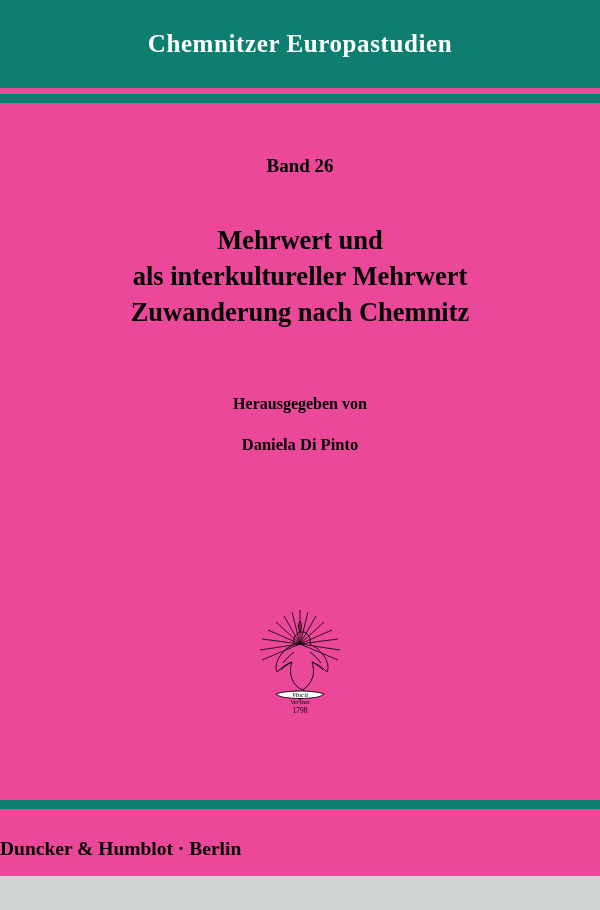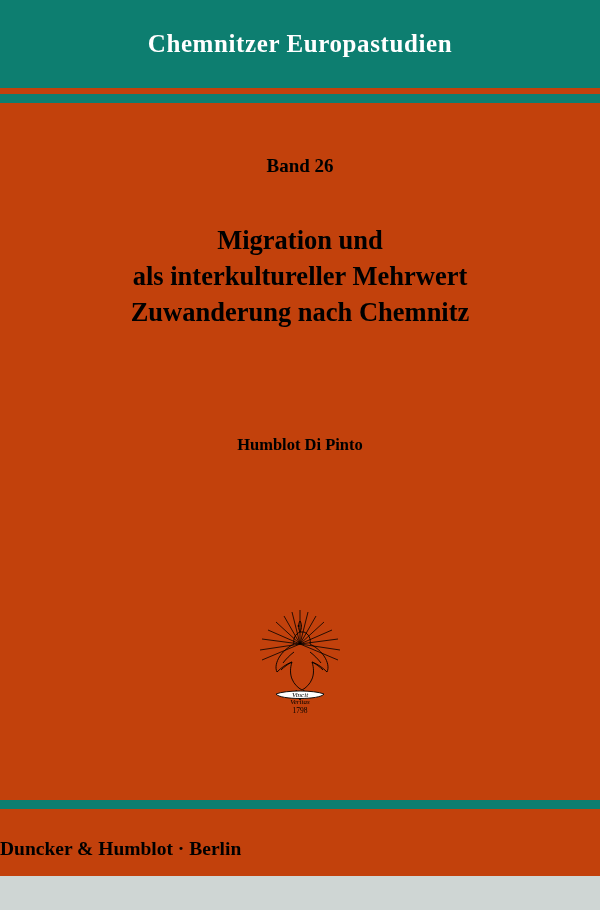--- a/index.html
+++ b/index.html
@@ -10,21 +10,21 @@
     width: 600px;
     height: 910px;
     background: #ffffff;
     font-family: "Liberation Serif", serif;
     overflow: hidden;
   }
   .cover {
     position: relative;
     width: 600px;
     height: 910px;
-    background: #c2410c;
+    background: #ec4899;
     box-sizing: border-box;
   }
   
   .top-band {
     position: absolute;
     left: 0;
     top: 0;
     width: 600px;
     height: 88px;
     background: #0d7e70;
@@ -151,28 +151,29 @@
 
 <div class="cover">
 
   <div class="top-band"></div>
   <div class="series-title">Chemnitzer Europastudien</div>
   <div class="top-rule"></div>
 
   <div class="band-number">Band 26</div>
 
   <div class="book-title">
-    <span class="line">Migration und</span>
+    <span class="line">Mehrwert und</span>
     <span class="line">als interkultureller Mehrwert</span>
     <span class="line">Zuwanderung nach Chemnitz</span>
   </div>
 
+  <div class="edited-by">Herausgegeben von</div>
 
   <div class="editors">
-    <span class="ed">Humblot Di Pinto</span>
+    <span class="ed">Daniela Di Pinto</span>
   </div>
 
   <div class="logo">
     <svg viewBox="0 0 104 110" width="104" height="110" xmlns="http://www.w3.org/2000/svg">
       <g fill="none" stroke="#000000" stroke-width="0.9">
 
         <g stroke-width="0.8">
           <line x1="52" y1="38" x2="52" y2="4"></line>
           <line x1="52" y1="38" x2="44" y2="6"></line>
           <line x1="52" y1="38" x2="60" y2="6"></line>

